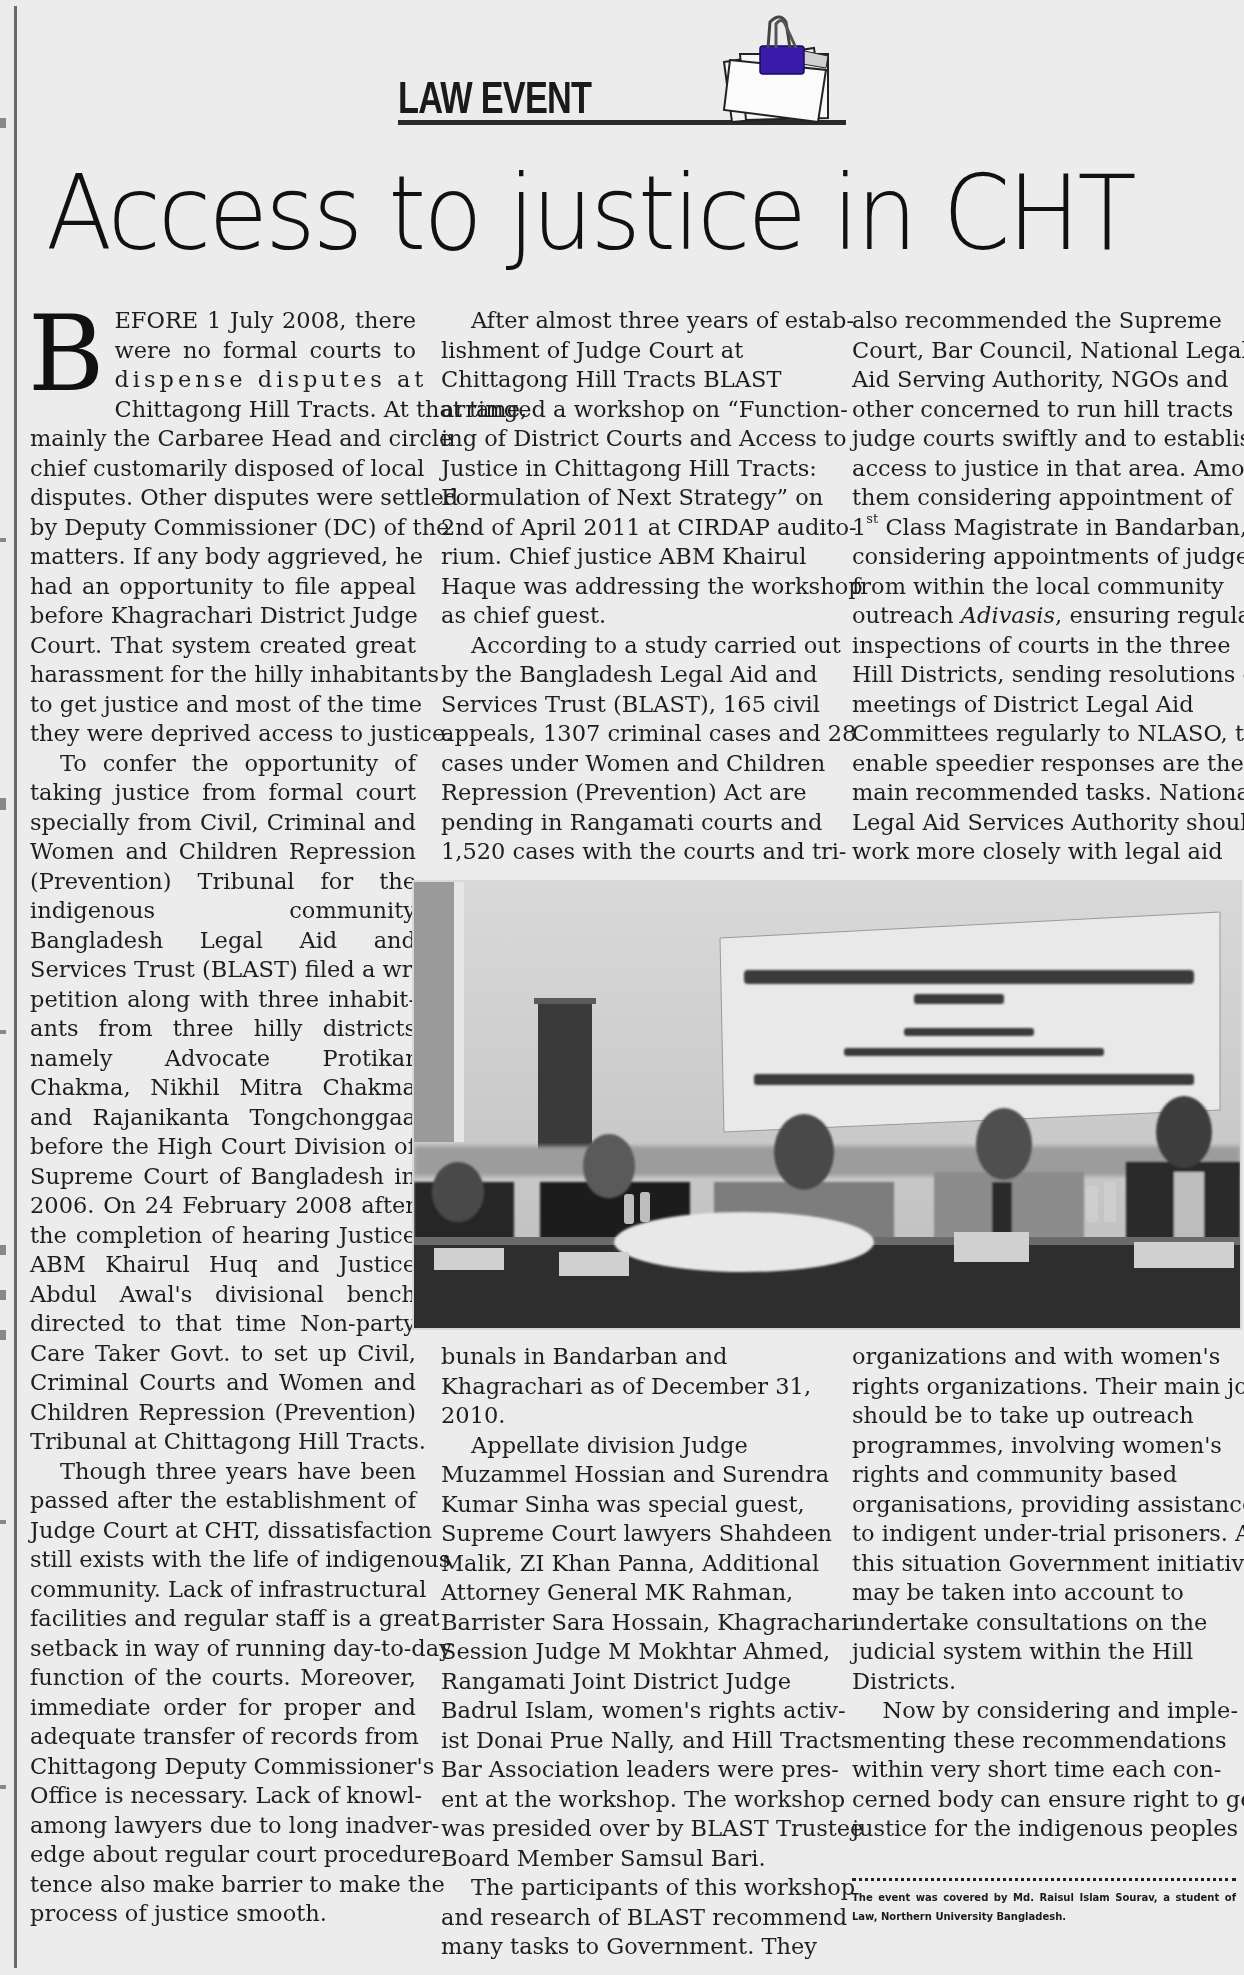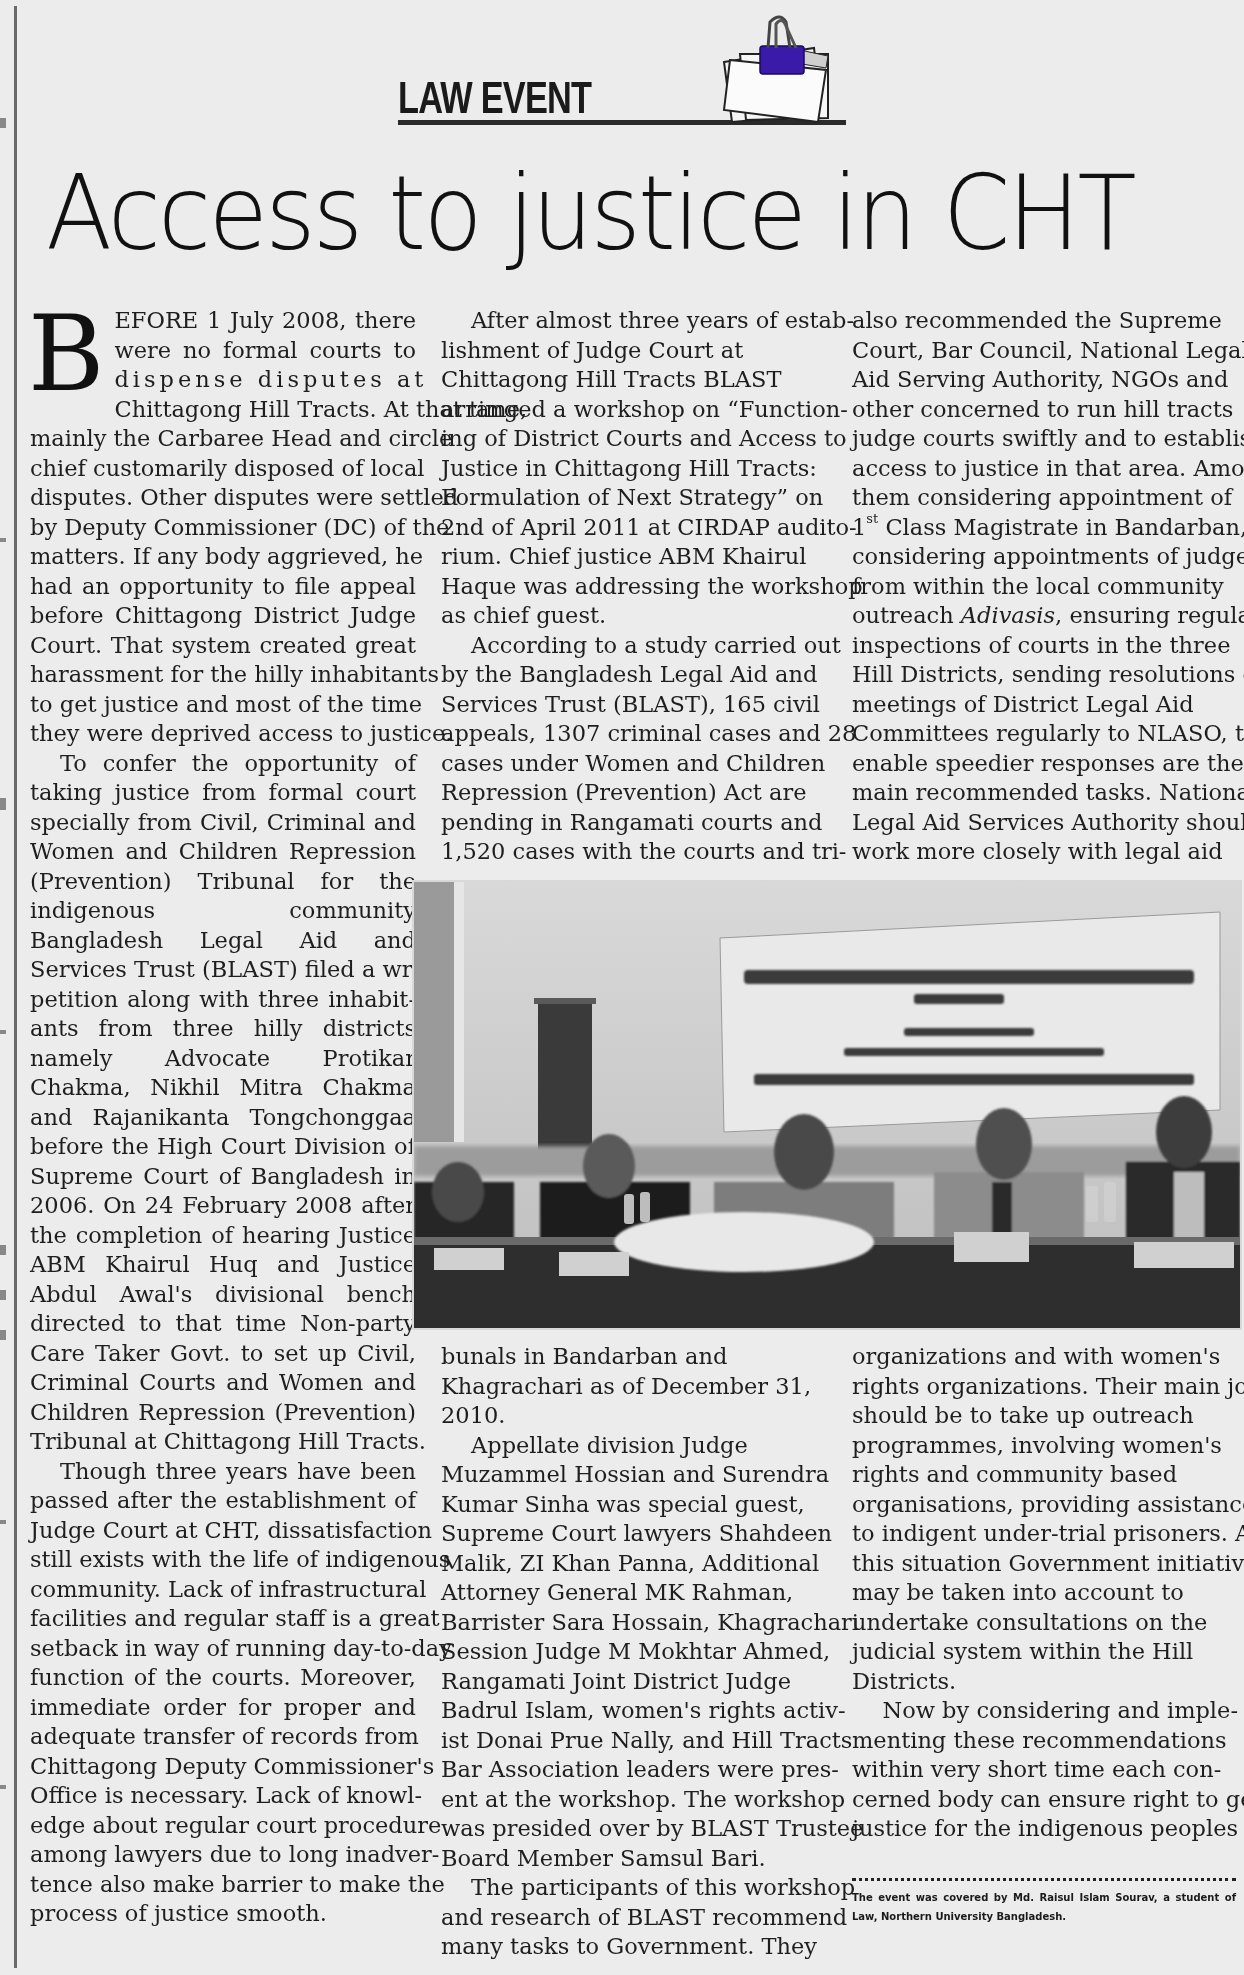--- a/index.html
+++ b/index.html
@@ -136,21 +136,21 @@
         <span class="line" style="text-align: justify; text-align-last: justify;">EFORE 1 July 2008, there</span>
         <span class="line" style="text-align: justify; text-align-last: justify;">were no formal courts to</span>
         <span class="line" style="text-align: justify; text-align-last: justify; letter-spacing: 4px;">dispense disputes at</span>
         <span class="line">Chittagong Hill Tracts. At that time,</span>
         <span class="line">mainly the Carbaree Head and circle</span>
         <span class="line">chief customarily disposed of local</span>
         <span class="line">disputes. Other disputes were settled</span>
         <span class="line">by Deputy Commissioner (DC) of the</span>
         <span class="line">matters. If any body aggrieved, he</span>
         <span class="line">had an opportunity to file appeal</span>
-        <span class="line">before Chittagong District Judge</span>
+        <span class="line">before Khagrachari District Judge</span>
         <span class="line">Court. That system created great</span>
         <span class="line">harassment for the hilly inhabitants</span>
         <span class="line">to get justice and most of the time</span>
         <span class="line last">they were deprived access to justice.</span>
       </div>
   </div>
   <div id="c1p2">
       <span class="line" style="padding-left: 30px;">To confer the opportunity of</span>
       <span class="line">taking justice from formal court</span>
       <span class="line">specially from Civil, Criminal and</span>
@@ -182,22 +182,22 @@
       <span class="line">Judge Court at CHT, dissatisfaction</span>
       <span class="line">still exists with the life of indigenous</span>
       <span class="line">community. Lack of infrastructural</span>
       <span class="line">facilities and regular staff is a great</span>
       <span class="line">setback in way of running day-to-day</span>
       <span class="line">function of the courts. Moreover,</span>
       <span class="line">immediate order for proper and</span>
       <span class="line">adequate transfer of records from</span>
       <span class="line">Chittagong Deputy Commissioner's</span>
       <span class="line">Office is necessary. Lack of knowl-</span>
+      <span class="line">among lawyers due to long inadver-</span>
       <span class="line">edge about regular court procedure</span>
-      <span class="line">among lawyers due to long inadver-</span>
       <span class="line">tence also make barrier to make the</span>
       <span class="line last">process of justice smooth.</span>
     </div>
 </div>
 
 <div class="col col2a">
   <div id="c2p1">
       <span class="line" style="padding-left: 30px;">After almost three years of estab-</span>
       <span class="line">lishment of Judge Court at</span>
       <span class="line">Chittagong Hill Tracts BLAST</span>

